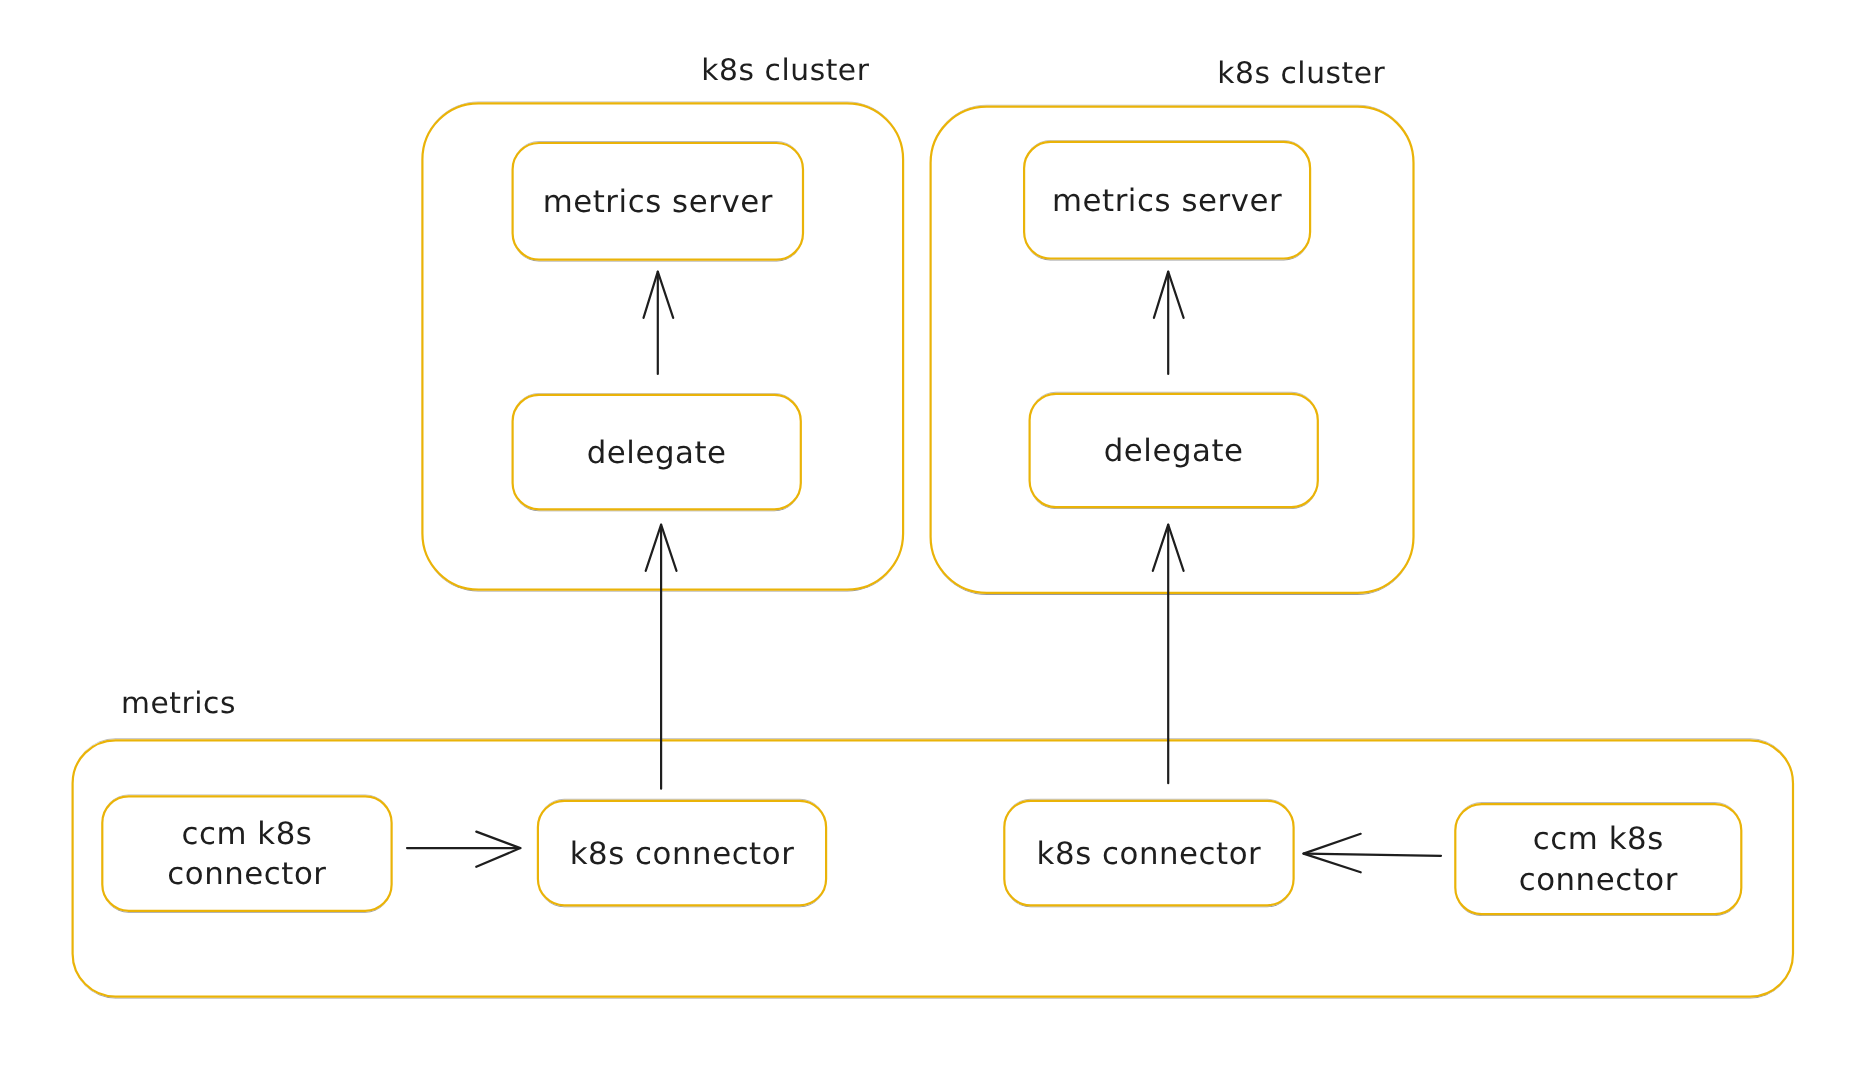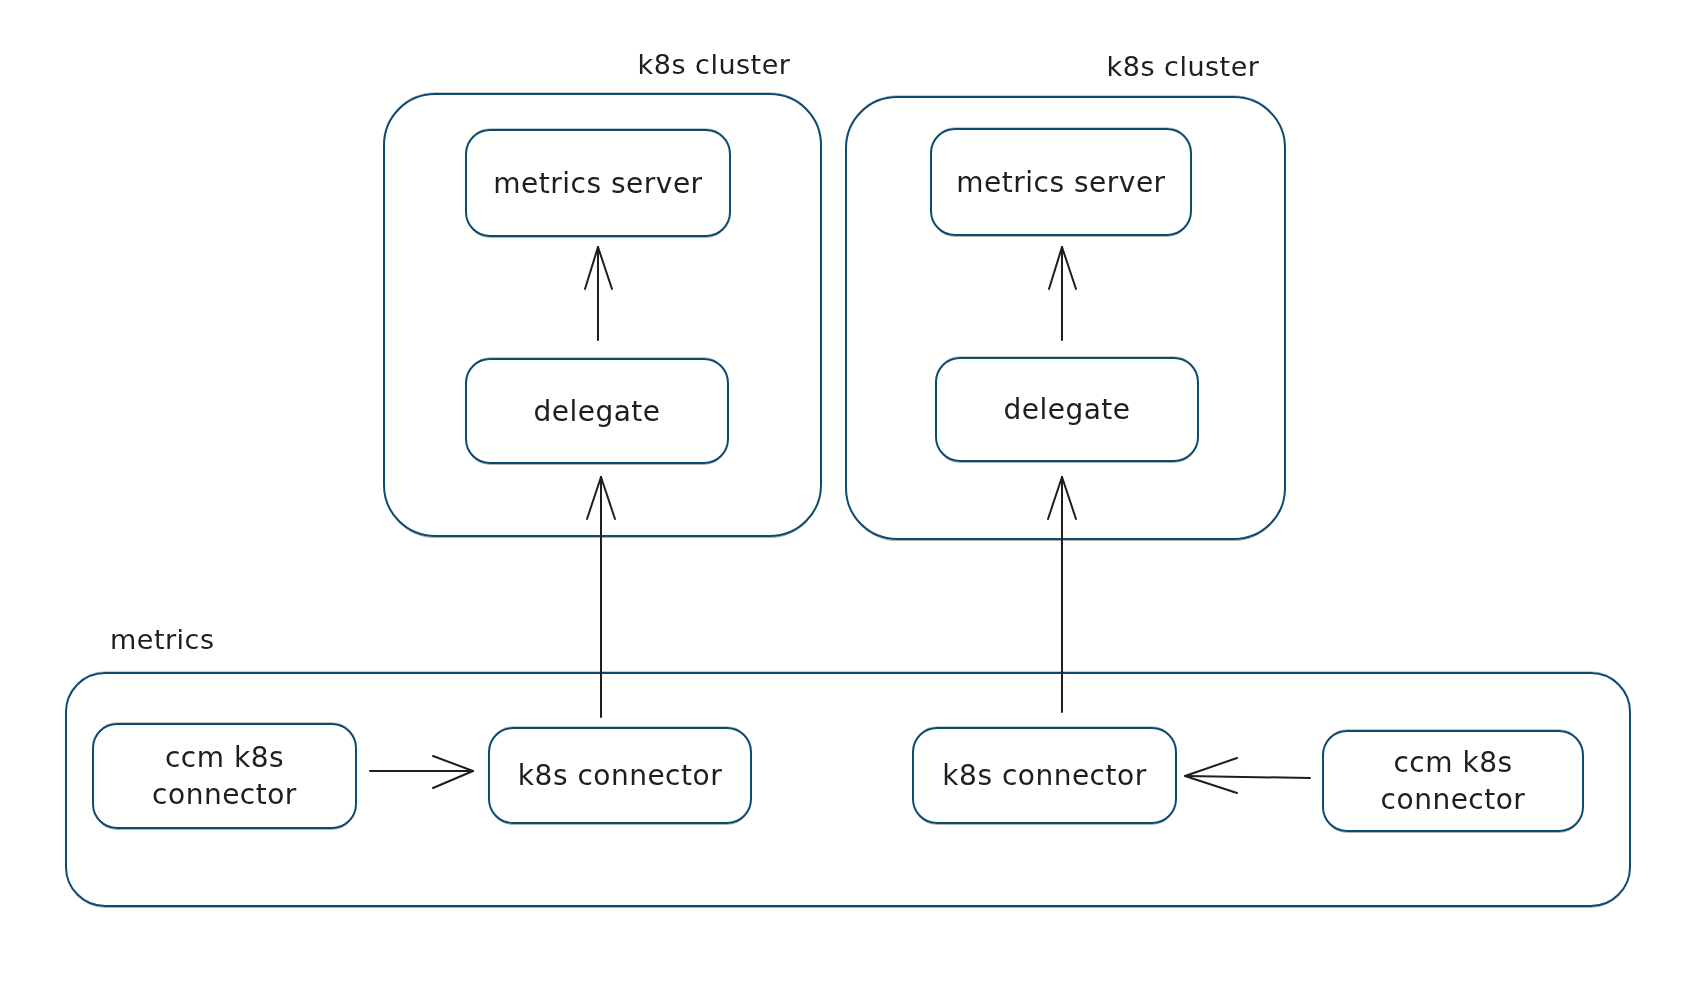--- a/index.html
+++ b/index.html
@@ -1,21 +1,21 @@
 <!DOCTYPE html>
 <html><head>
 <meta charset="utf-8">
 <style>
   html,body{margin:0;padding:0;background:#ffffff;}
   .canvas{
     position:relative;width:1694px;height:984px;background:#ffffff;overflow:hidden;
     font-family:"DejaVu Sans","Liberation Sans",sans-serif;color:#1e1e1e;
   }
   .sketch{
-    position:absolute;border:2px solid #0c4a6e;background:transparent;
+    position:absolute;border:2px solid #eab308;background:transparent;
     box-shadow:0 2px 0 -1.2px rgba(30,30,30,.45), 0 -2px 0 -1.2px rgba(30,30,30,.3);
   }
   .frame{border-radius:52px;}
   .frame.harness{border-radius:40px;}
   .node{
     border-radius:25px;display:flex;align-items:center;justify-content:center;
     text-align:center;font-size:28px;letter-spacing:.5px;line-height:37px;
   }
   .freelabel{
     position:absolute;font-size:27px;letter-spacing:.5px;white-space:nowrap;

